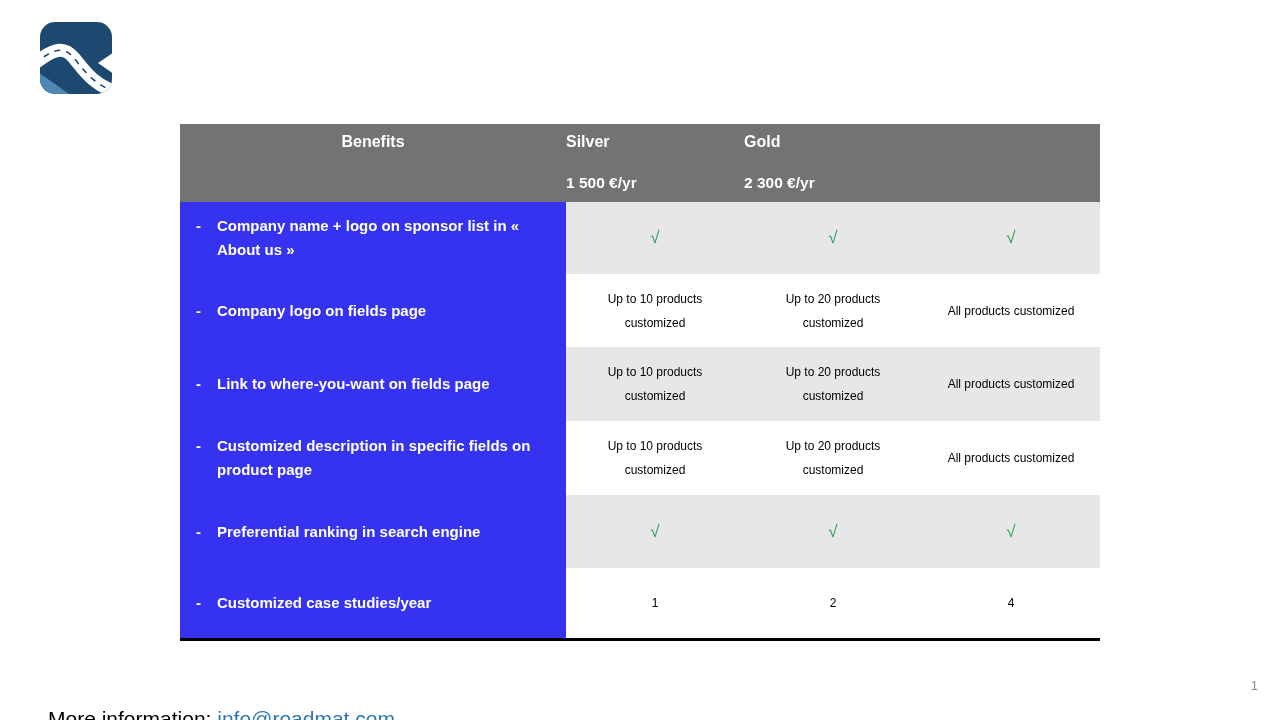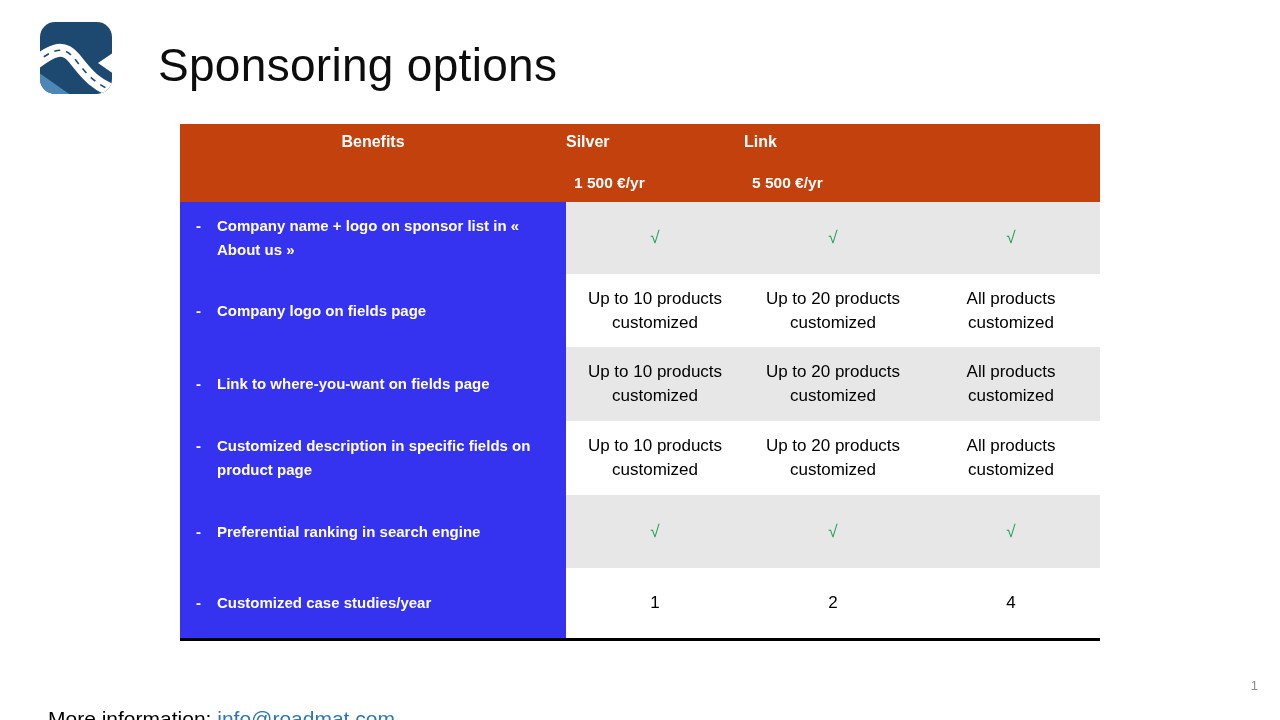--- a/index.html
+++ b/index.html
@@ -17,46 +17,46 @@
   .title {
     position:absolute; left:158px; top:38px;
     font-size:46px; font-weight:300; color:#0d0d0d; letter-spacing:0.3px;
   }
 
   
   .table {
     position:absolute; left:180px; top:124px; width:920px;
     border-bottom:3px solid #000;
   }
-  .thead { display:flex; background:#c2410c; color:#fff; height:78px; }
+  .thead { display:flex; background:#737373; color:#fff; height:78px; }
   .th-benefits {
     width:386px; box-sizing:border-box; padding-top:9px;
     display:flex; justify-content:center;
     font-weight:bold; font-size:16px;
   }
   .th-tier {
     width:178px; box-sizing:border-box; padding:9px 0 10px;
     display:flex; flex-direction:column; justify-content:space-between; 
     font-weight:bold;
   }
   .tier-name { font-size:16px; }
-  .tier-price { font-size:15.5px;margin-left:8px; }
+  .tier-price { font-size:15.5px; }
 
   .row { display:flex; }
   .benefit-cell {
     width:386px; box-sizing:border-box; background:#3533F0;
     color:#fff; font-weight:bold; font-size:15px; line-height:24px;
     display:flex; align-items:center; padding:4px 26px 4px 16px;
   }
   .benefit-inner { display:flex; align-items:flex-start; }
   .bullet { width:21px; flex:none; }
   .cell {
     width:178px; box-sizing:border-box;
     display:flex; align-items:center; justify-content:center; text-align:center;
-    font-size:17px; line-height:24px; color:#000; background:#fff;
+    font-size:12px; line-height:24px; color:#000; background:#fff;
     padding:0 14px;
   }
   .row.gray .cell { background:#E8E7E7; }
   .row.check-row .cell { color:#21A05A; font-size:17px; font-weight:400; }
 
   
   .footer { position:absolute; left:48px; top:707px; font-size:21px; color:#000; }
   .footer a { color:#2E75B6; text-decoration:underline; }
 
   .page-number { position:absolute; right:22px; top:678px; font-size:13px; color:#8c8c8c; }
@@ -74,33 +74,32 @@
       </defs>
     <g clip-path="url(#lc)">
       <rect width="72" height="72" fill="#1d4971"></rect>
       <path d="M-2,50 L32,74 L-2,74 Z" fill="#4d87b5"></path>
       <path d="M-6,42 C14,26 24,24 34,36 C44,48 52,62 78,71" stroke="#ffffff" stroke-width="13" fill="none"></path>
       <path d="M-6,42 C14,26 24,24 34,36 C44,48 52,62 78,71" stroke="#1d4971" stroke-width="1.6" fill="none" stroke-dasharray="6 6"></path>
       <path d="M74,30 L58,41 L74,52 Z" fill="#ffffff"></path>
     </g>
   </svg>
 
-  <div class="title">Sponsoring options</div>
 
   <div class="table">
 
     <div class="thead">
       <div class="th-benefits">Benefits</div>
       <div class="th-tier">
         <span class="tier-name">Silver</span>
         <span class="tier-price">1 500 €/yr</span>
       </div>
       <div class="th-tier">
-        <span class="tier-name">Link</span>
-        <span class="tier-price">5 500 €/yr</span>
+        <span class="tier-name">Gold</span>
+        <span class="tier-price">2 300 €/yr</span>
       </div>
     </div>
 
     <div class="row gray check-row" style="height:72px">
       <div class="benefit-cell">
         <div class="benefit-inner">
           <span class="bullet">-</span>
           <span>Company name + logo on sponsor list in « About us »</span>
         </div>
       </div>

